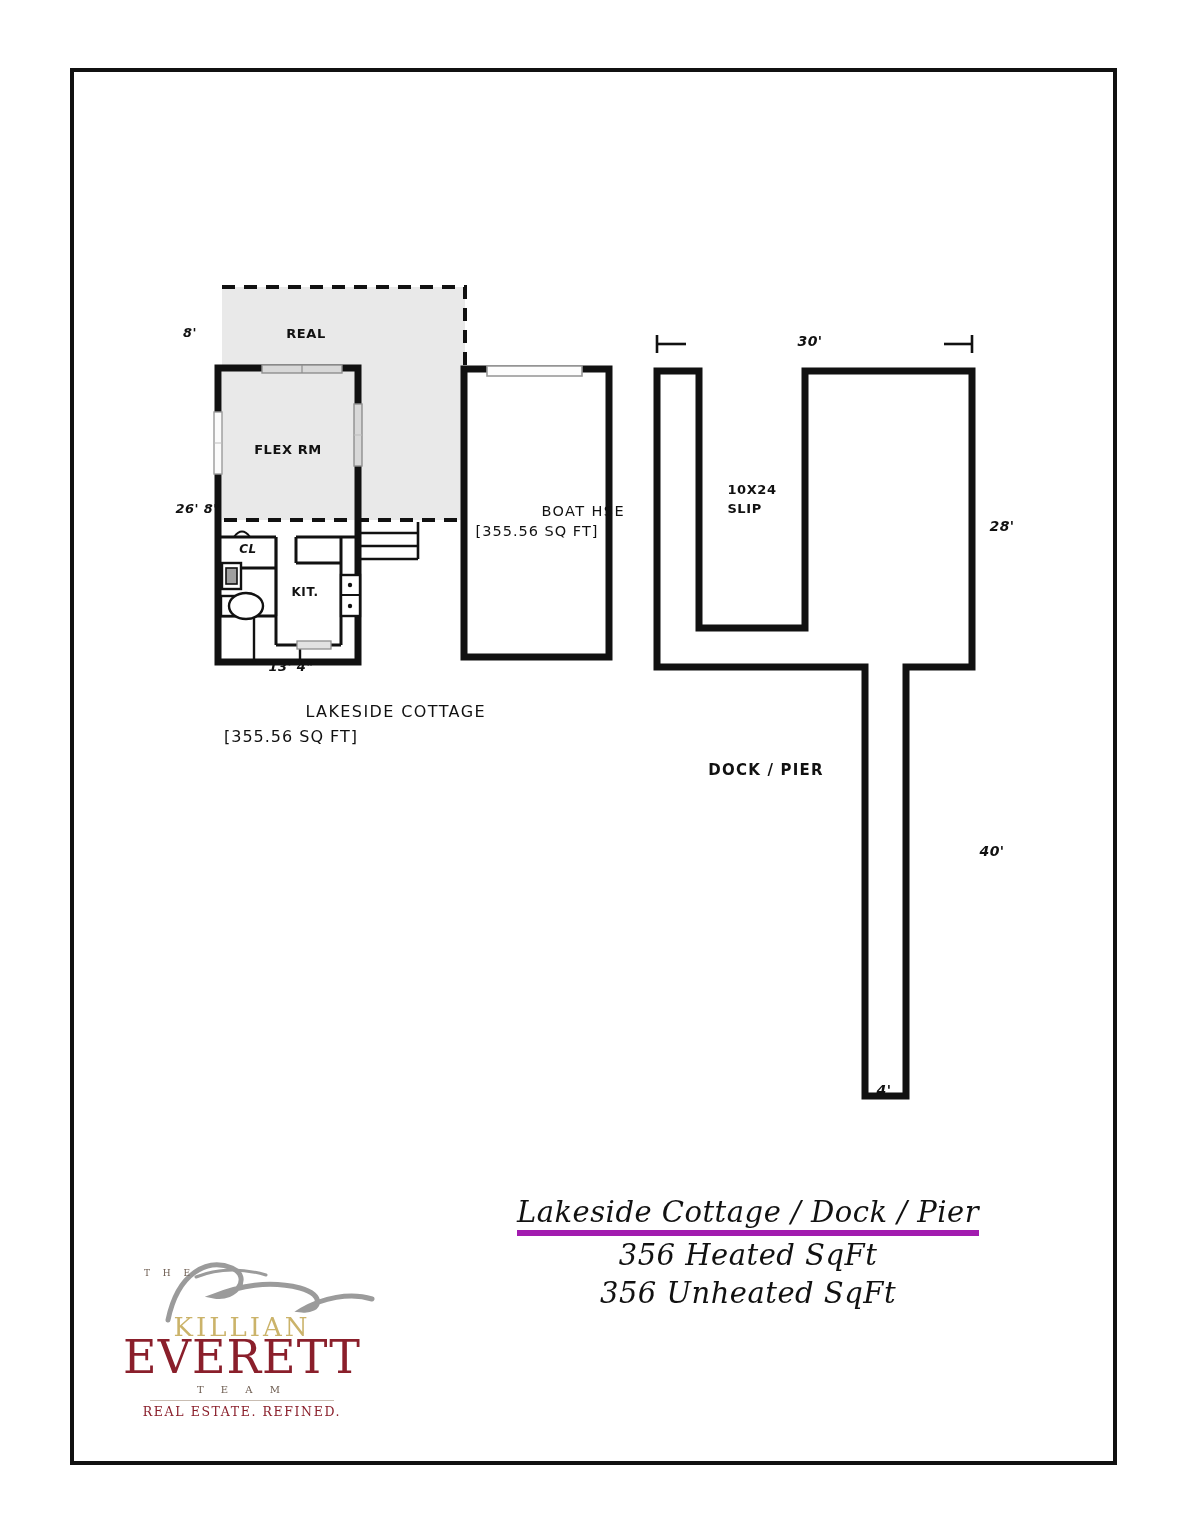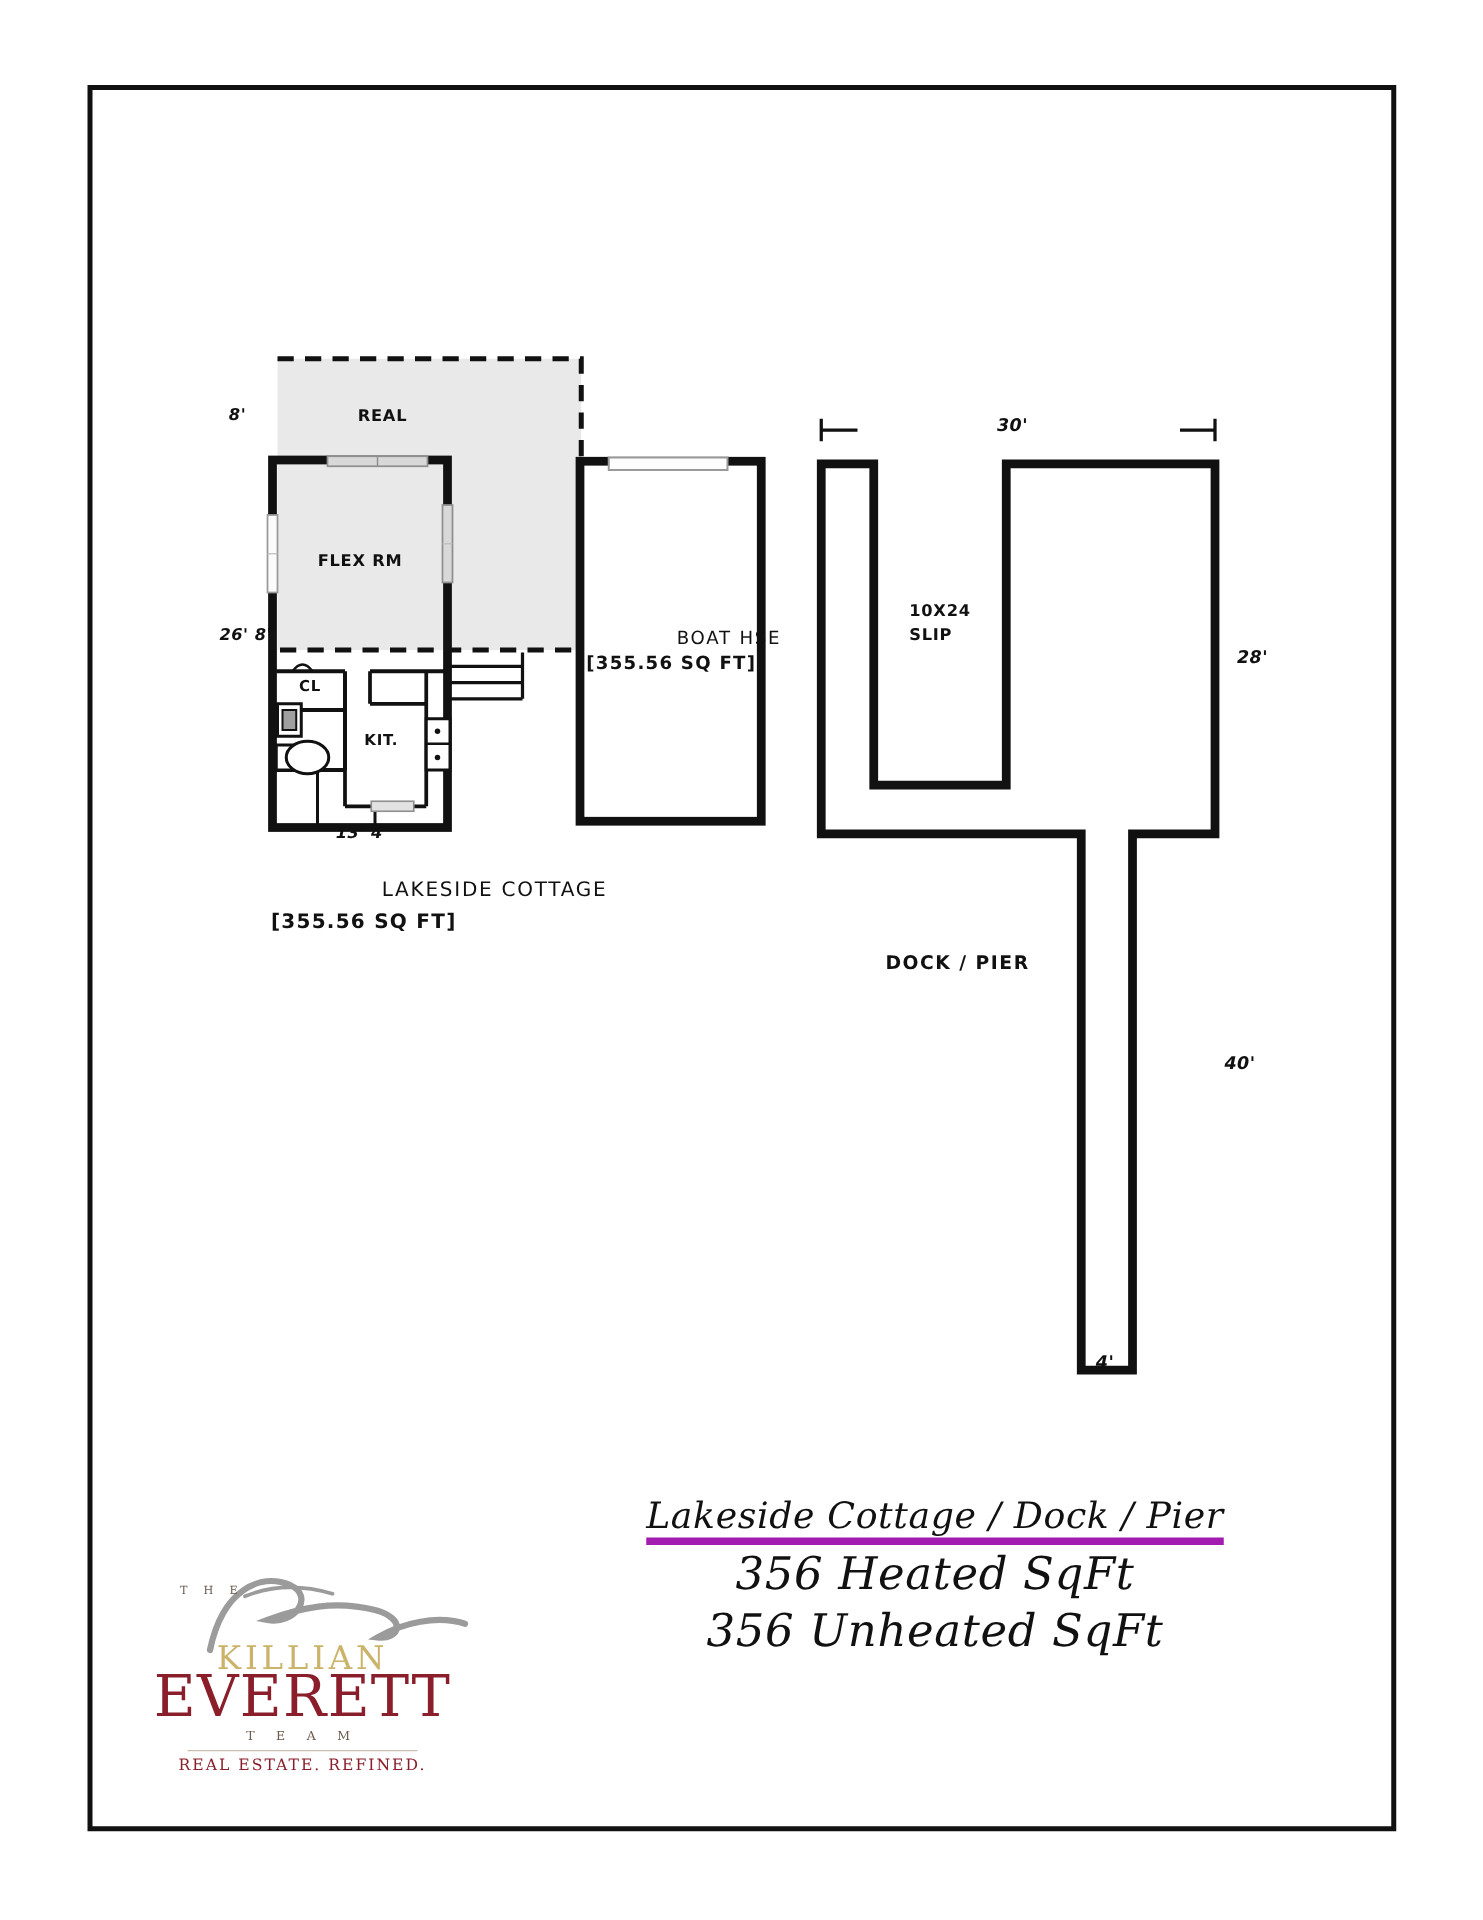--- a/index.html
+++ b/index.html
@@ -12,27 +12,27 @@
   svg{display:block;}
   .lbl{position:absolute;white-space:nowrap;color:#111;
        font-family:"DejaVu Sans", sans-serif;font-weight:bold;letter-spacing:.6px;}
   .dim{position:absolute;white-space:nowrap;color:#111;
        font-family:"DejaVu Sans", sans-serif;font-weight:bold;font-style:italic;
        letter-spacing:.4px;}
   .rm{font-size:13px;}
   .rmsm{font-size:12px;}
   .ttlblk{position:absolute;text-align:center;}
   .ttl1{font-family:"DejaVu Sans", sans-serif;font-weight:normal;font-size:16px;letter-spacing:1.4px;text-align:right;}
-  .ttl2{font-family:"DejaVu Sans", sans-serif;font-weight:bold;font-size:16px;letter-spacing:1px;}
+  .ttl2{font-family:"DejaVu Sans", sans-serif;font-weight:normal;font-size:16px;letter-spacing:1px;}
   
   #caption{position:absolute;left:498px;top:1196px;width:500px;text-align:center;
            font-family:"DejaVu Serif", serif;color:#111;}
   #caption .c1{font-size:29px;font-style:italic;letter-spacing:.5px;
                border-bottom:6px solid #a21caf;display:inline-block;padding-bottom:1px;line-height:1.15;}
-  #caption .c2{font-size:36px;font-style:italic;letter-spacing:.5px;line-height:1.22;margin-top:2px;}
+  #caption .c2{font-size:29px;font-style:italic;letter-spacing:.5px;line-height:1.22;margin-top:2px;}
   
   #logo{position:absolute;left:122px;top:1258px;width:240px;height:165px;text-align:center;}
   .lg-the{font-family:"DejaVu Serif", serif;font-size:9px;letter-spacing:5px;color:#6b5a4e;
           position:absolute;left:22px;top:10px;}
   .lg-killian{position:absolute;left:0;top:54px;width:240px;text-align:center;
               font-family:"DejaVu Serif", serif;font-size:26px;letter-spacing:3px;
               color:#cbb36a;font-weight:normal;}
   .lg-everett{position:absolute;left:0;top:76px;width:240px;text-align:center;
               font-family:"DejaVu Serif", serif;font-size:46px;letter-spacing:1px;
               color:#8a1f2b;line-height:1;}
@@ -154,21 +154,21 @@
                C240,1286 268,1280 300,1288 C326,1295 320,1312 302,1310
                C322,1298 350,1292 372,1299" fill="none" stroke="#9b9b9b" stroke-width="5" stroke-linecap="round"></path>
       <path d="M196,1277 C218,1268 242,1268 266,1275" fill="none" stroke="#9b9b9b" stroke-width="3" stroke-linecap="round"></path>
     </g>
   </svg>
 
   <div class="lbl rm" style="left:306px;top:326px;transform:translateX(-50%);">REAL</div>
 
   <div class="lbl rm" style="left:288px;top:442px;transform:translateX(-50%);">FLEX RM</div>
 
-  <div class="lbl" style="left:248px;top:542px;transform:translateX(-50%);font-size:12px;">CL</div>
+  <div class="lbl" style="left:248px;top:542px;transform:translateX(-50%);font-size:12px;font-style:italic;">CL</div>
 
   <div class="lbl rmsm" style="left:305px;top:585px;transform:translateX(-50%);">KIT.</div>
 
   <div class="dim" style="left:190px;top:325px;transform:translateX(-50%);font-size:13px;">8'</div>
 
   <div class="dim" style="left:198px;top:501px;transform:translateX(-50%);font-size:13px;">26' 8"</div>
 
   <div class="dim" style="left:291px;top:659px;transform:translateX(-50%);font-size:13px;">13' 4"</div>
 
   <div class="ttlblk" style="left:96px;top:702px;width:390px;">

